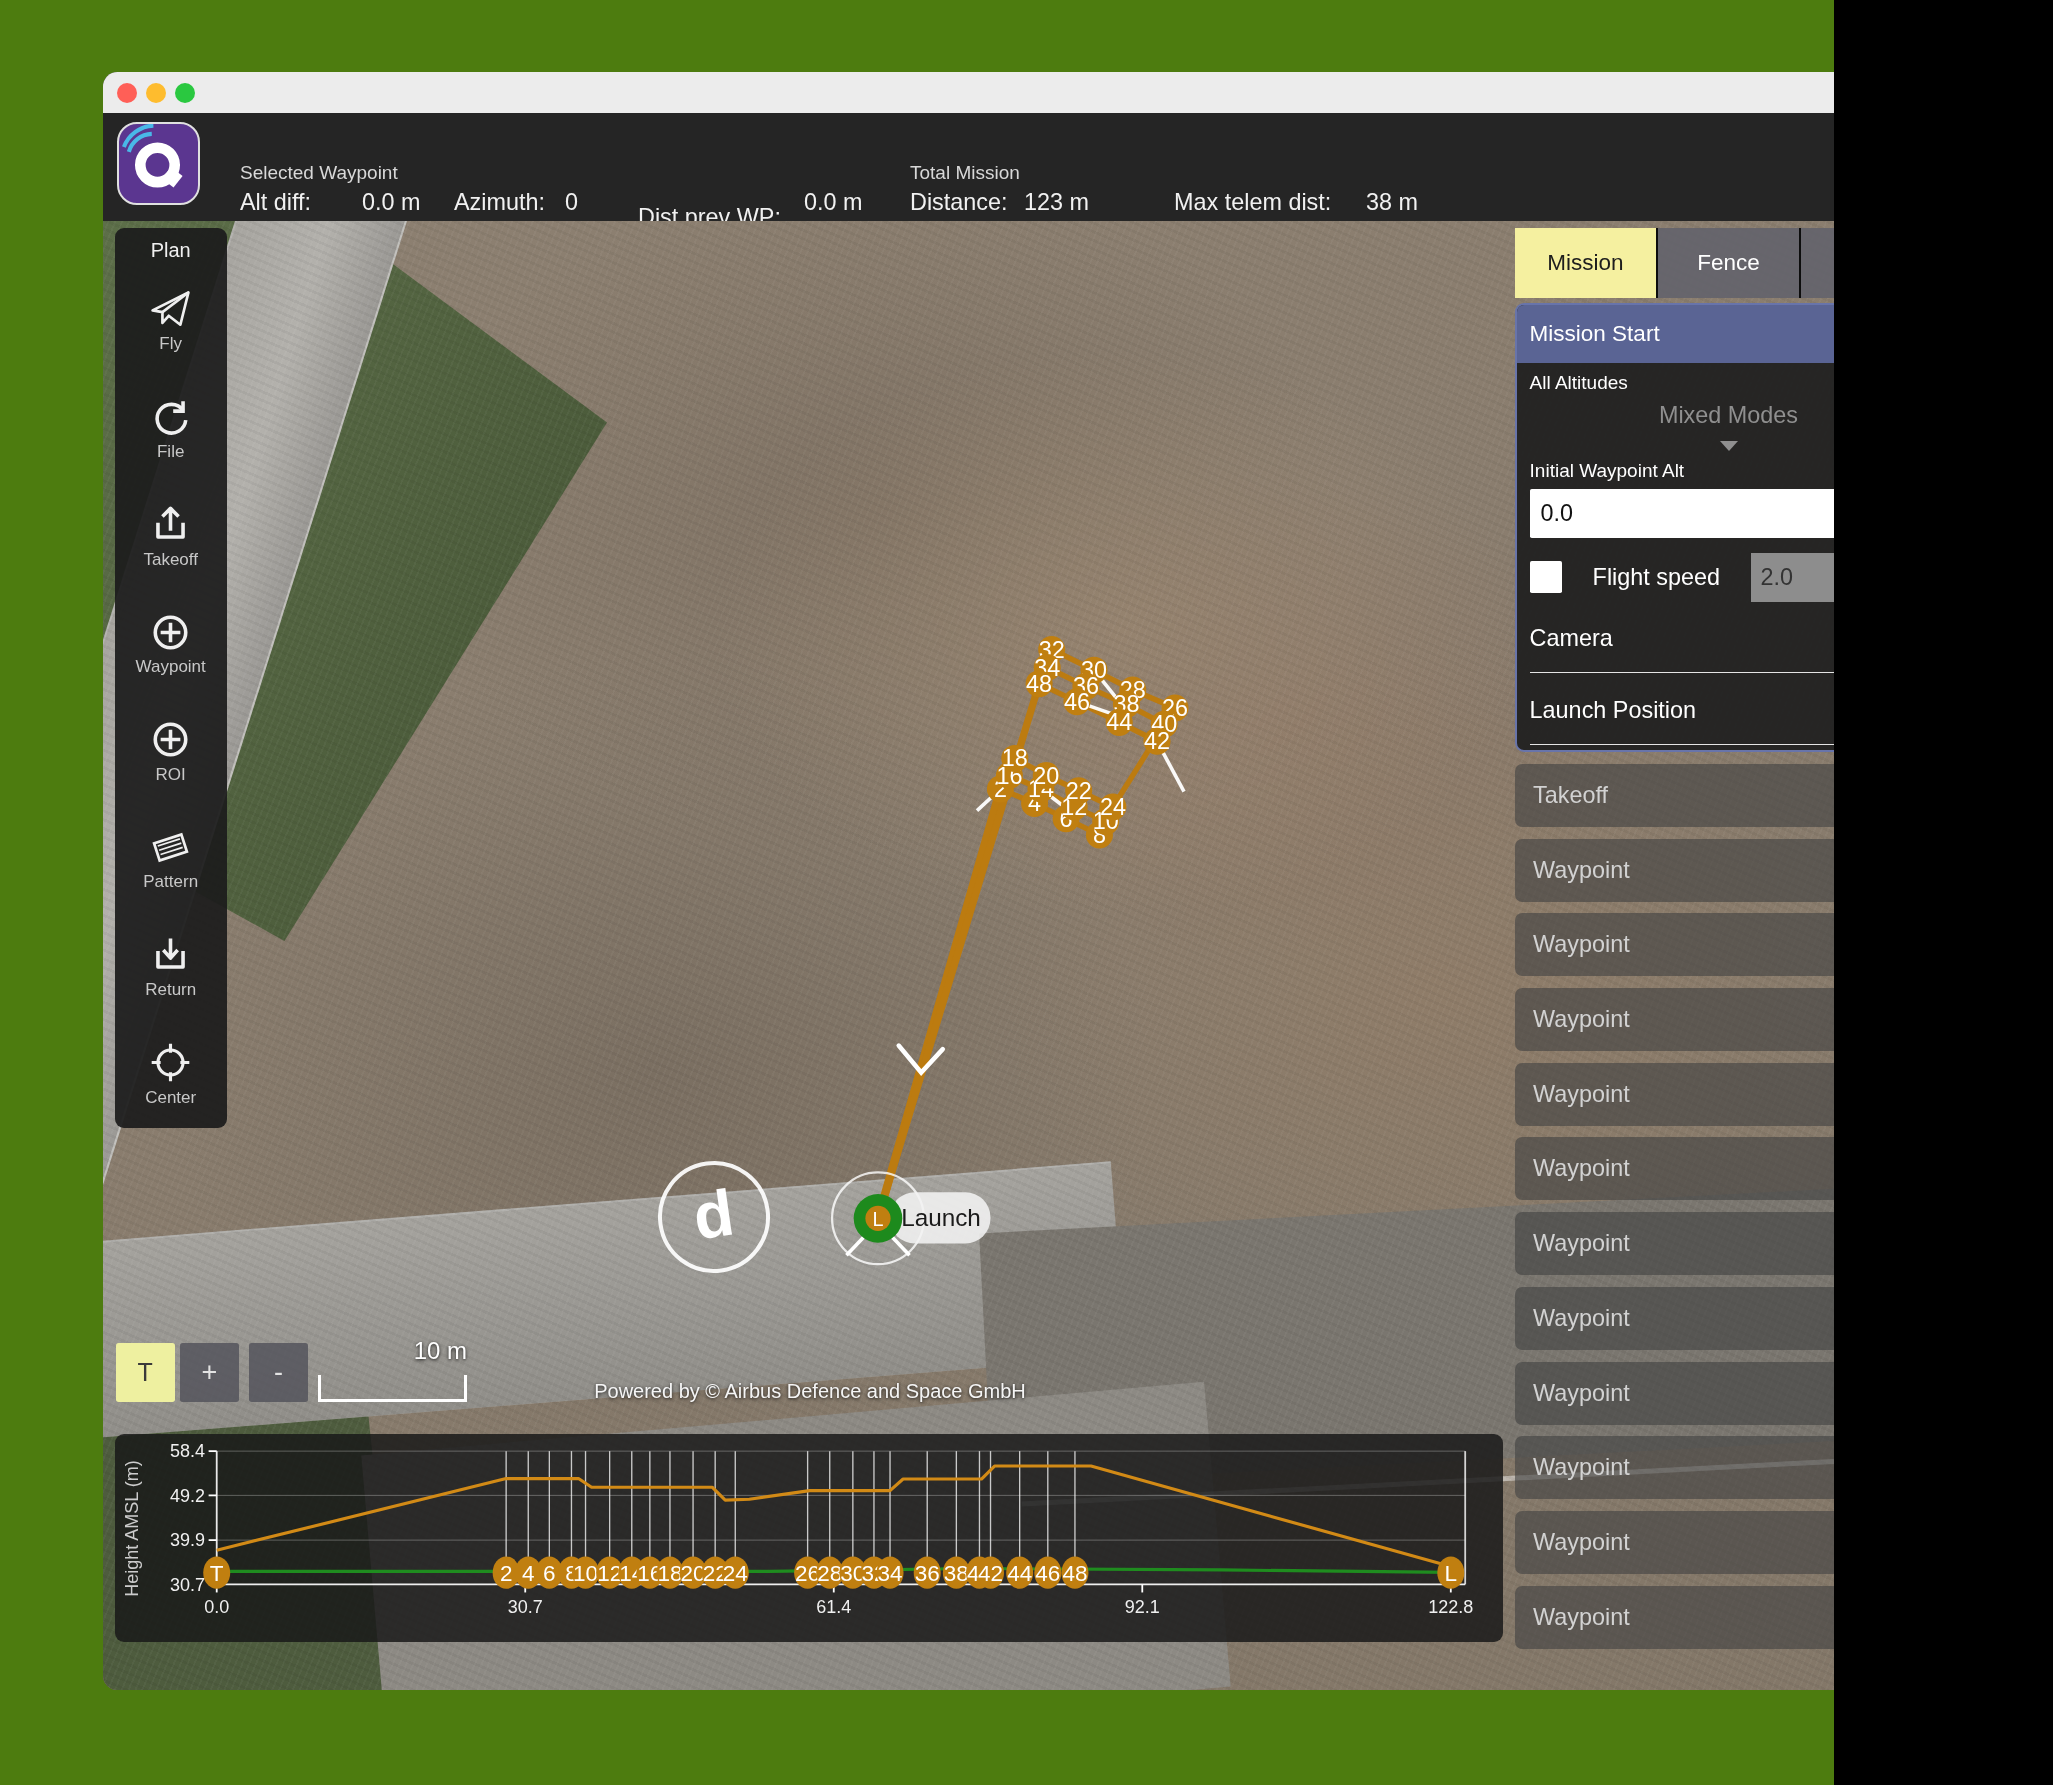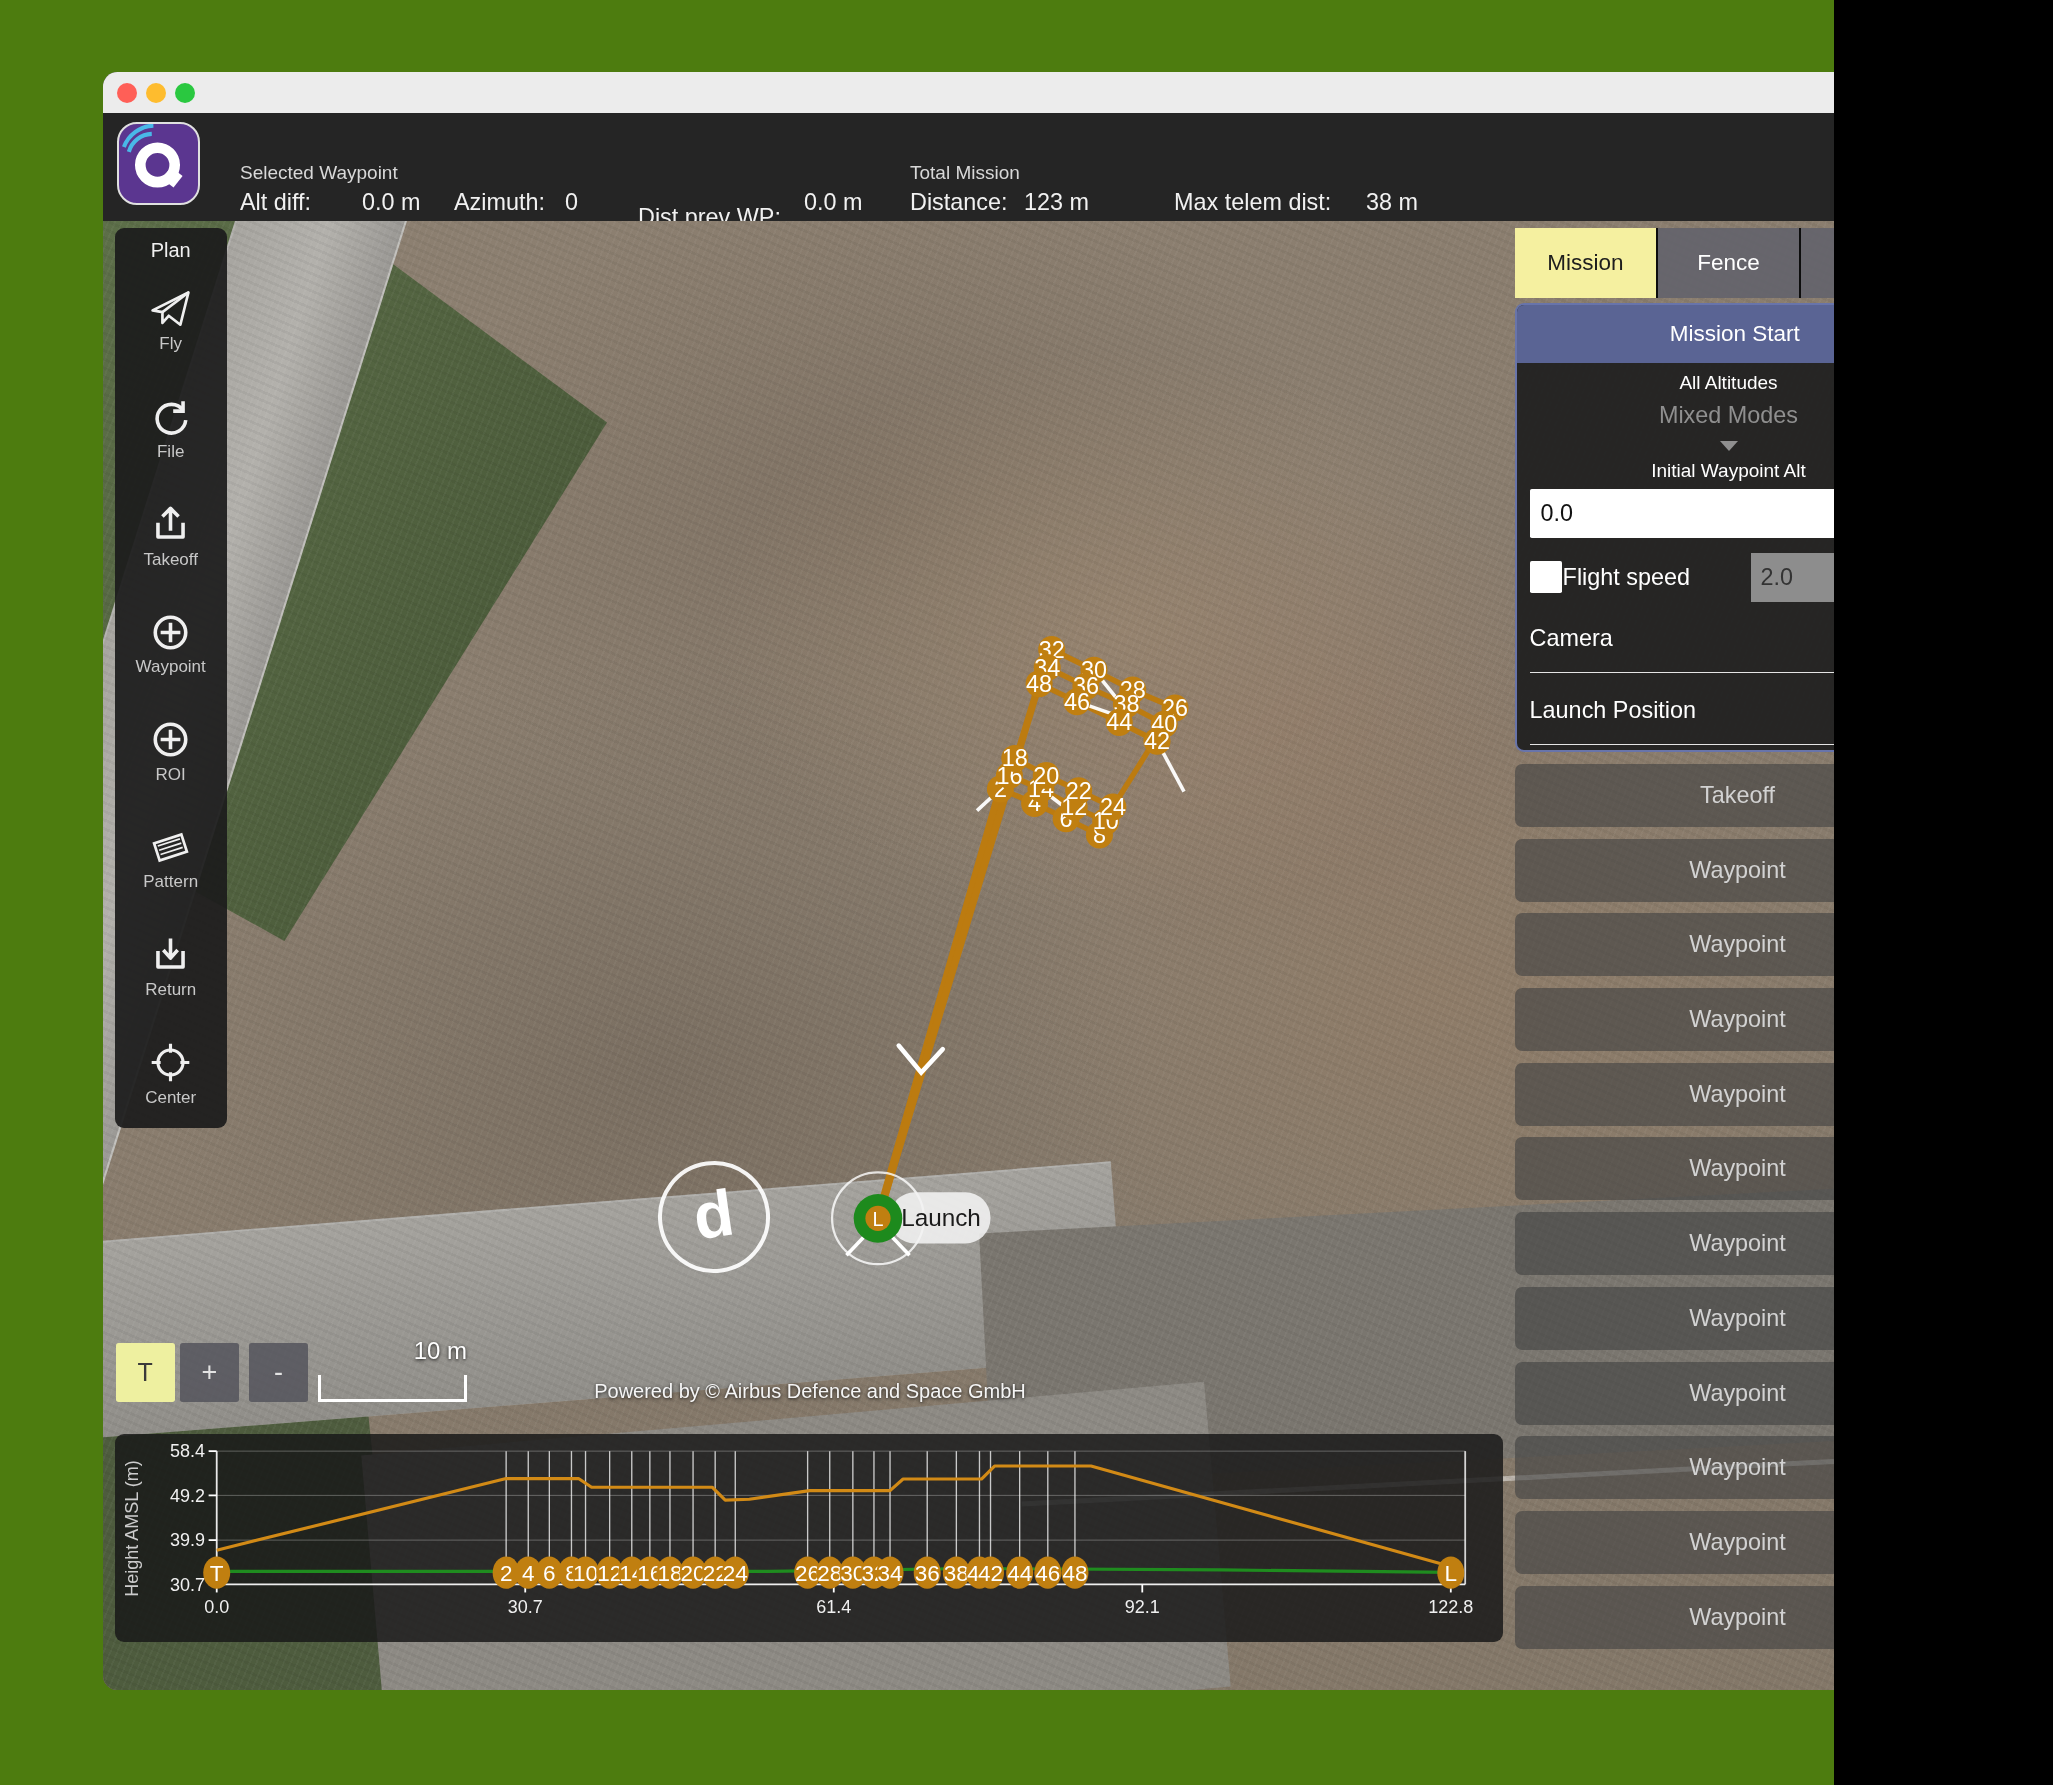--- a/index.html
+++ b/index.html
@@ -63,41 +63,41 @@
   
   .toolbar{position:absolute;left:11.7px;top:156px;width:112px;height:900px;
      background:rgba(28,28,28,.93);border-radius:9px;display:flex;flex-direction:column;
      align-items:center;padding-top:10.8px;box-sizing:border-box;}
   .toolbar .ptitle{font-size:20px;color:#f0f0f0;margin-bottom:5.4px;}
   .tool{flex:1;display:flex;flex-direction:column;align-items:center;justify-content:center;
      width:100%;cursor:pointer;}
   .tool .ticon{width:43px;height:43px;}
   .tool .tlabel{font-size:17px;color:#c8c8c8;margin-top:3.6px;}
   
-  .rpanel{position:absolute;left:1412px;top:156px;width:427px;bottom:12px;overflow:hidden;text-align:center;}
+  .rpanel{position:absolute;left:1412px;top:156px;width:427px;bottom:12px;overflow:hidden;}
   .tabs{display:flex;height:70px;}
   .tab{flex:1;display:flex;align-items:center;justify-content:center;font-size:22.5px;
      background:rgba(99,99,107,.9);color:#fff;cursor:pointer;}
   .tab.sel{background:#f5f0a0;color:#1d1d1d;}
   .tab+.tab{border-left:2.7px solid #0d0d0d;}
   .card{margin-top:5.4px;border:2.7px solid #6874aa;border-radius:9px;
      background:rgba(32,32,32,.94);overflow:hidden;}
   .cardhead{height:58px;background:#5a6494;color:#fff;font-size:22.5px;line-height:58px;
      padding-left:12.6px;}
   .cardbody{padding:9px 12.6px 5.4px 12.6px;}
   .small-lab{font-size:19px;color:#fff;}
   .mixed{font-size:23.4px;color:#8f8f8f;margin:7.2px 0 9px 0;display:flex;align-items:center;gap:12.6px;flex-direction:column;}
   .caret{width:0;height:0;border-left:9px solid transparent;border-right:9px solid transparent;
      border-top:10.8px solid #8f8f8f;display:inline-block;}
   .caret.white{border-top-color:#f0f0f0;}
   .altinput{margin-top:7.2px;height:49px;background:#fff;border-radius:1.8px;display:flex;
      align-items:center;font-size:23.4px;color:#111;padding:0 10.8px;justify-content:space-between;}
   .speedrow{margin-top:14.4px;display:flex;align-items:center;}
   .chk{width:32px;height:32px;background:#fff;border-radius:1.8px;}
-  .speedlab{font-size:23.4px;color:#fff;margin-left:1px;}
+  .speedlab{font-size:23.4px;color:#fff;margin-left:31px;}
   .speedfield{margin-left:auto;width:176px;height:49px;background:#8d8d8d;display:flex;
      align-items:center;justify-content:space-between;padding:0 9px;box-sizing:border-box;
      font-size:23.4px;color:#333;}
   .secrow{height:67px;display:flex;align-items:center;justify-content:space-between;
      border-bottom:1.8px solid #e5e5e5;font-size:23.4px;color:#fff;cursor:pointer;margin-top:3.6px;}
   .mlist{margin-top:11.7px;display:flex;flex-direction:column;gap:11.7px;}
   .mitem{height:63px;background:rgba(66,66,66,.62);border-radius:7.2px;font-size:23.4px;
      color:#d2d2d2;line-height:63px;padding-left:18px;cursor:pointer;flex:none;}
   
   .chartpanel{position:absolute;left:11.7px;top:1362px;width:1388px;height:208px;

